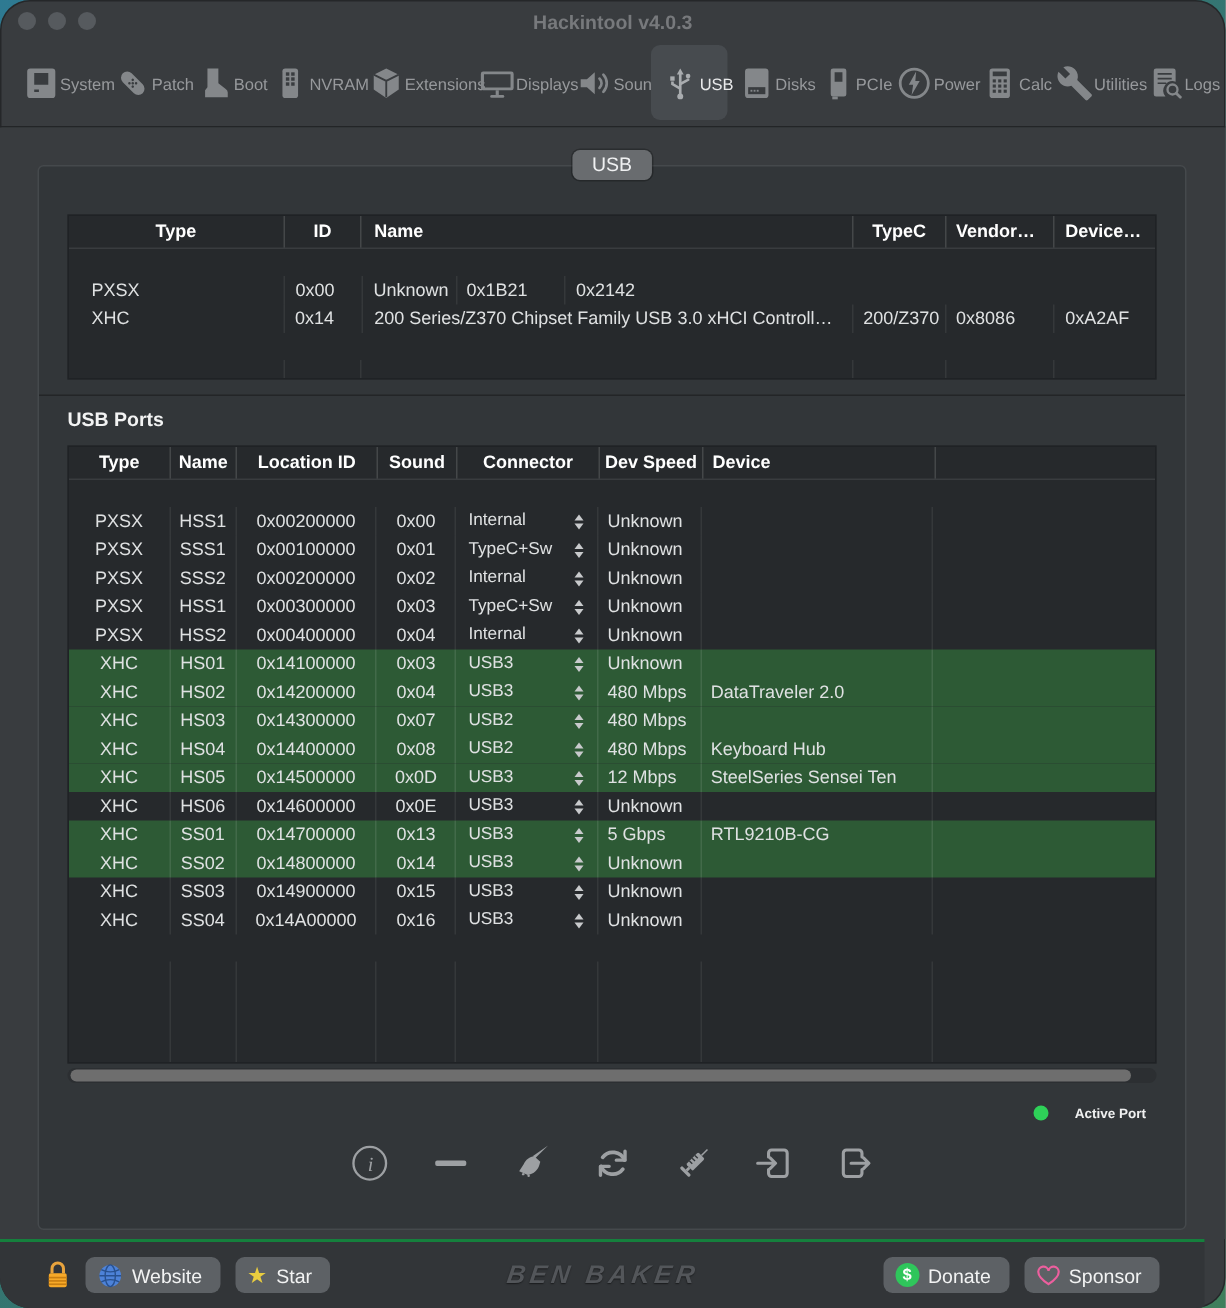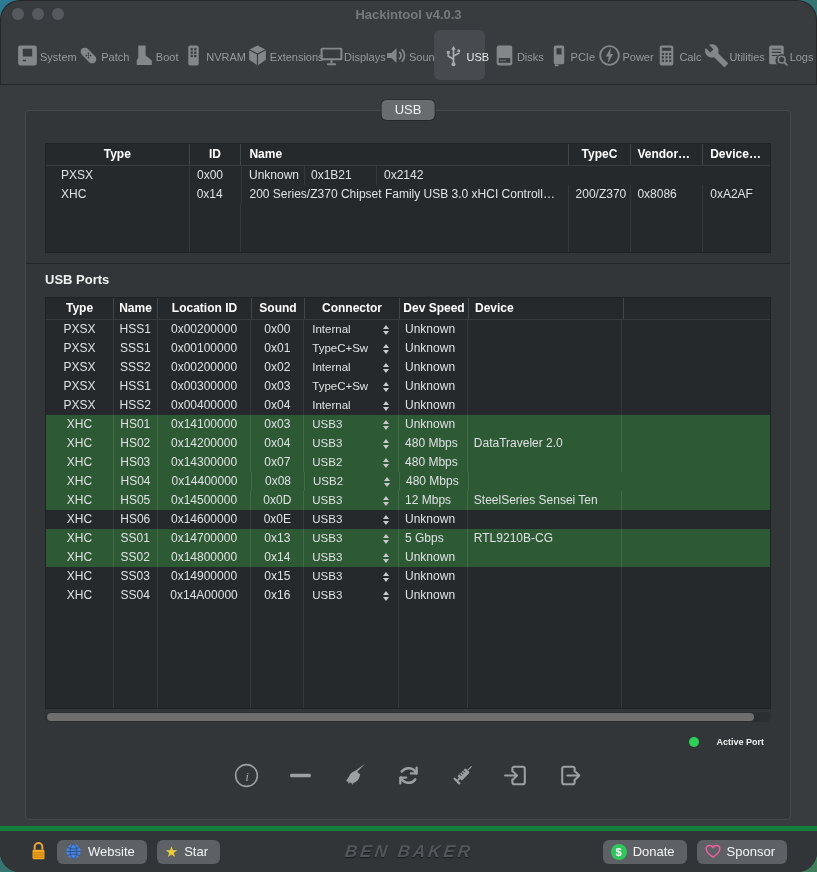--- a/index.html
+++ b/index.html
@@ -40,21 +40,21 @@
     position:absolute; left:25px; top:25px; width:766px; height:710px;
     background:#323639; border:1px solid #45494c; border-radius:4px;
     display:flex; flex-direction:column;
   }
   .tabpill {
     position:absolute; top:-11px; left:50%; transform:translateX(-50%);
     background:#696c6f; color:#eff0f1; font-size:13px;
     padding:2px 13px 3px; border-radius:5px; box-shadow:0 0 0 1px rgba(0,0,0,.25);
   }
   
-  .table { background:#26292c; border:1px solid #1f2225; display:flex; flex-direction:column; overflow:hidden; }
+  .table { background:#26292c; border:1px solid #1f2225; display:flex; flex-direction:column; overflow:hidden;gap:18px; }
   .ctable { margin:32px 19px 0; height:110px; }
   .ptable { margin:10px 19px 0; height:412px; }
   .thead { display:flex; height:22px; flex:0 0 auto; border-bottom:1px solid rgba(255,255,255,.09); }
   .thead .cell { font-weight:bold; color:#ffffff; line-height:21px; border-right:1px solid rgba(255,255,255,.14); }
   .tbody { display:flex; flex-direction:column; }
   .trow { display:flex; height:19px; flex:0 0 auto; }
   .cell {
     height:100%; line-height:19px; font-size:12px; color:#dfe1e2;
     white-space:nowrap; overflow:hidden; border-right:1px solid rgba(255,255,255,.07);
   }
@@ -81,22 +81,22 @@
   
   .legend { align-self:flex-end; margin:15px 26px 0 0; display:flex; align-items:center; gap:17px; }
   .dot { width:10px; height:10px; border-radius:50%; background:#2ed158; }
   .legend span { font-size:9px; font-weight:bold; color:#f0f1f1; }
   
   .actions { margin-top:10px; display:flex; justify-content:center; gap:22px; }
   .abtn { width:32px; height:36px; display:flex; align-items:center; justify-content:center; color:#9da0a3; background:none; border:none; }
   .abtn svg { width:29px; height:29px; }
   
   .footer {
-    position:absolute; left:0; right:0; bottom:0; height:46px;
-    background:#323538; border-top:5px solid #15803d;
+    position:absolute; left:0; right:14px; bottom:0; height:46px;
+    background:#323538; border-top:2px solid #15803d;
     display:flex; align-items:center; padding:0 30px;
   }
   .pill {
     display:inline-flex; align-items:center; gap:6px;
     background:#5d6165; border:none; border-radius:6px; height:24px;
     padding:0 12px 0 8px; color:#f2f3f3; font-size:13px; font-family:inherit;
   }
   .lgroup { display:flex; align-items:center; gap:10px; }
   .rgroup { margin-left:auto; display:flex; align-items:center; gap:10px; }
   .brand {
@@ -470,20 +470,21 @@
               <div class="cell pc2 ctr">0x14400000</div>
               <div class="cell pc3 ctr">0x08</div>
               <div class="cell pc4 connector">
                 <span>USB2</span>
                 <span class="updown">
                   <i class="tri-up"></i>
                   <i class="tri-down"></i>
                 </span>
               </div>
               <div class="cell pc5 p6">480 Mbps</div>
+              <div class="cell pc6 p6">Keyboard Hub</div>
               <div class="cell pc7 p6 last"></div>
             </div>
             <div class="trow row-active">
               <div class="cell pc0 ctr">XHC</div>
               <div class="cell pc1 ctr">HS05</div>
               <div class="cell pc2 ctr">0x14500000</div>
               <div class="cell pc3 ctr">0x0D</div>
               <div class="cell pc4 connector">
                 <span>USB3</span>
                 <span class="updown">

